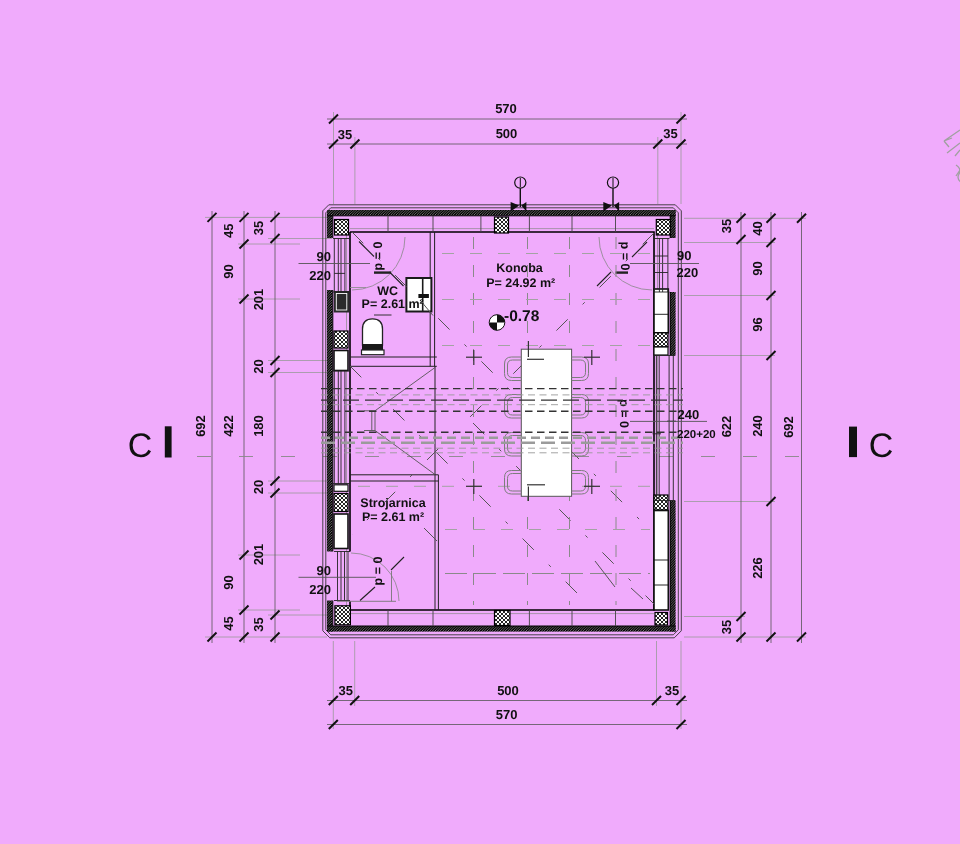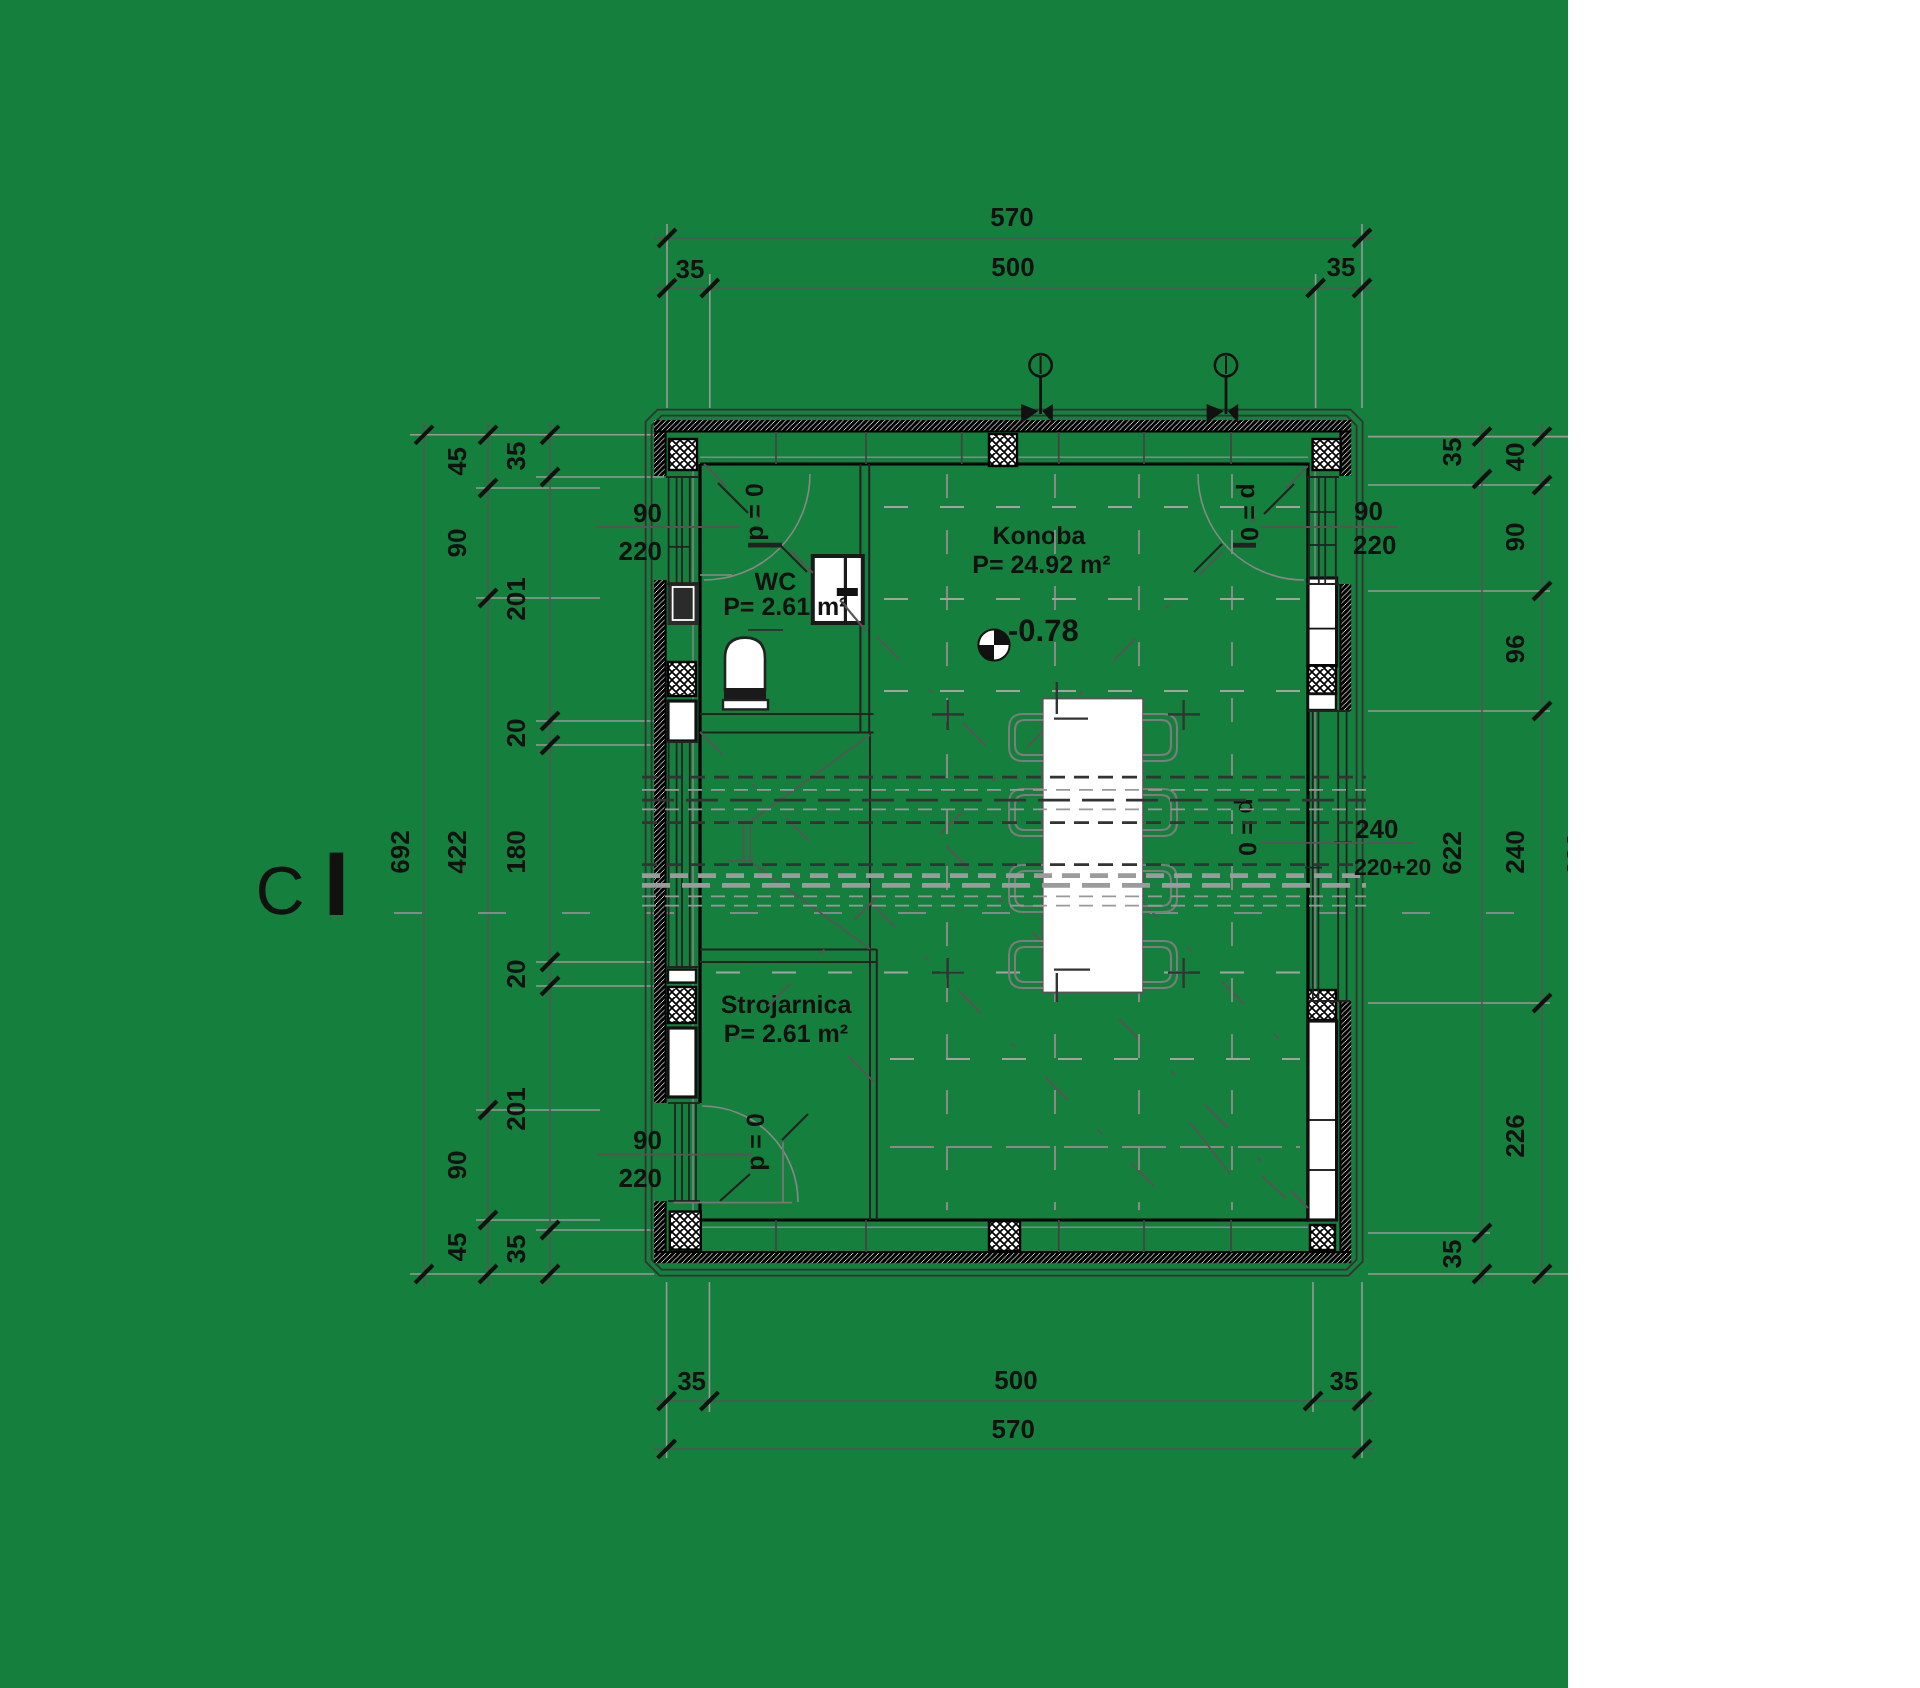--- a/index.html
+++ b/index.html
@@ -1,16 +1,16 @@
 <!DOCTYPE html>
 <html><head>
 <meta charset="utf-8">
 <style>
 html,body{margin:0;padding:0;background:#fff;}
-#wrap{position:relative;width:784px;height:844px;background:#15803d;overflow:hidden;}
+#wrap{position:relative;width:960px;height:844px;background:#f0abfc;overflow:hidden;}
 svg{position:absolute;left:0;top:0;}
 text{font-family:"Liberation Sans",sans-serif;fill:#111;-webkit-font-smoothing:antialiased;}
 .dim{font-size:13px;font-weight:bold;}
 .lbl{font-size:12.5px;font-weight:bold;}
 </style>
 </head>
 <body>
 <div id="wrap">
 <svg width="960" height="844" viewBox="0 0 960 844" text-rendering="geometricPrecision" shape-rendering="geometricPrecision">
 <defs>

